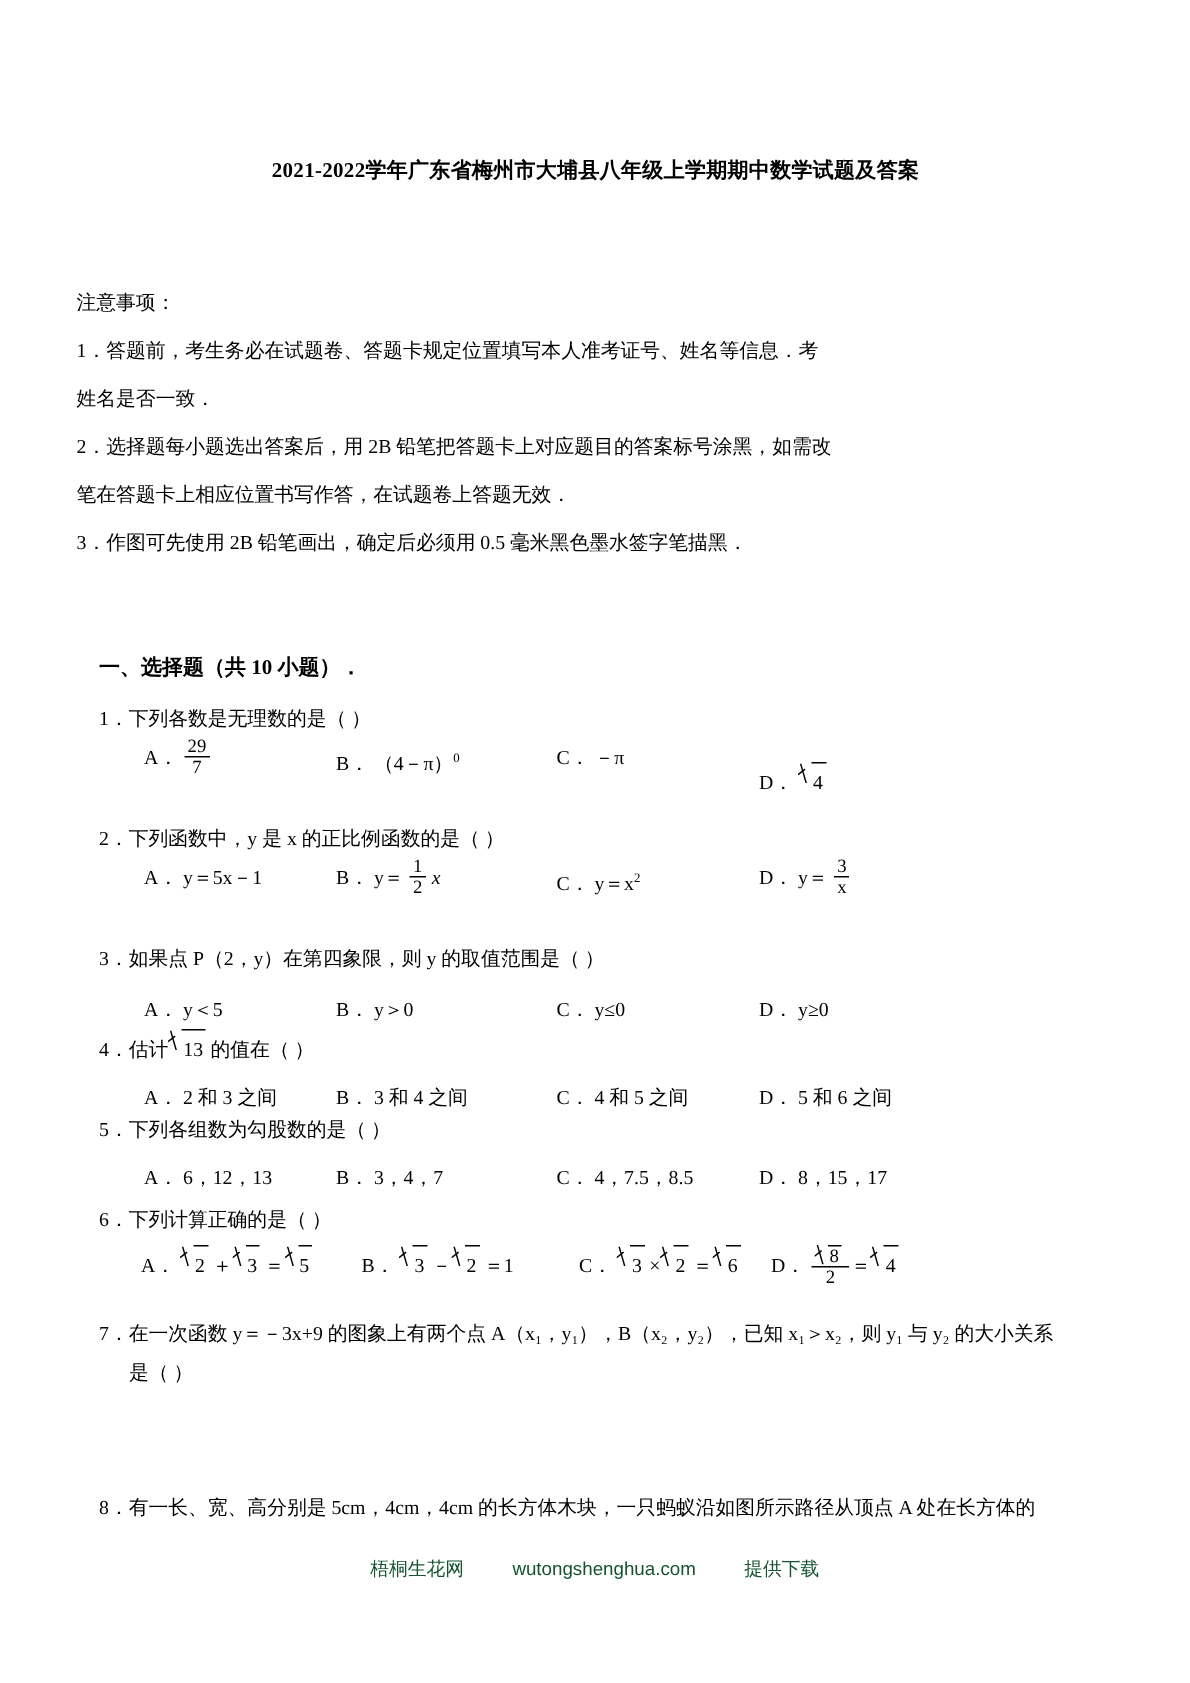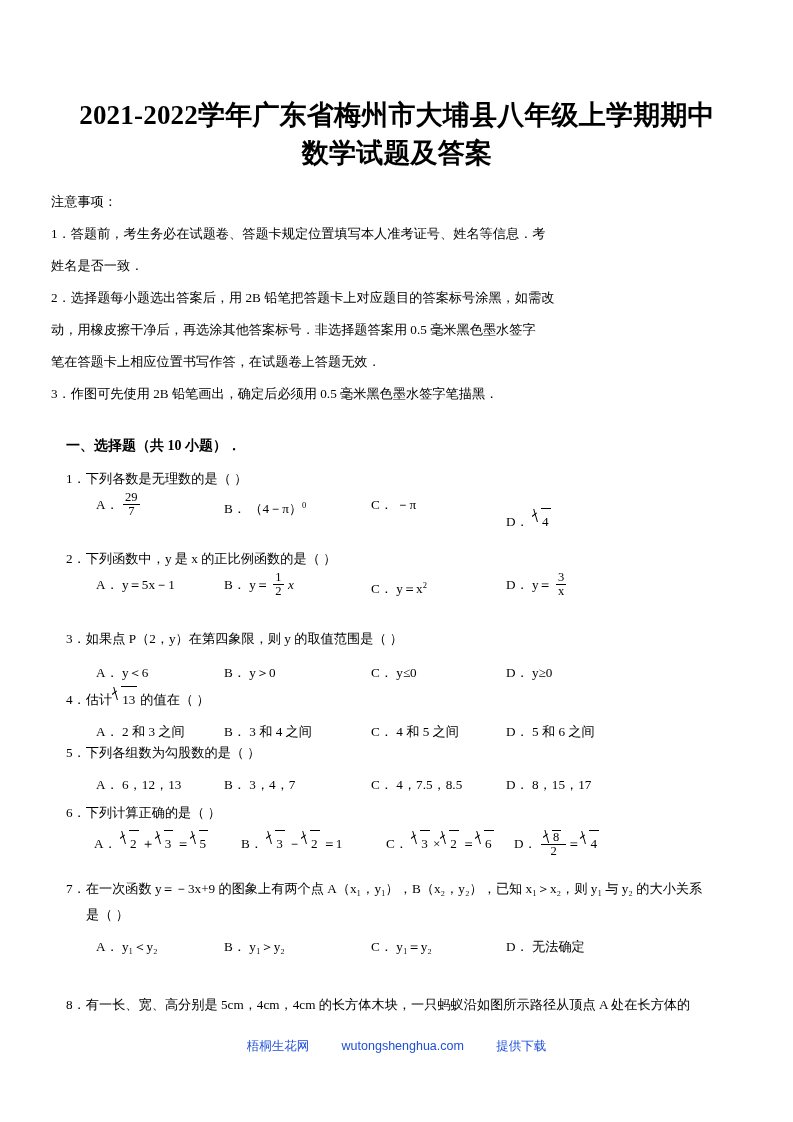--- a/index.html
+++ b/index.html
@@ -22,21 +22,21 @@
     height: 1122px;
     padding: 0;
   }
   
   .doc-title {
     position: absolute;
     left: 68px;
     top: 96px;
     width: 658px;
     text-align: center;
-    font-size: 27px;
+    font-size: 14px;
     font-weight: bold;
     line-height: 38px;
     letter-spacing: 0.2px;
   }
   
   .notes {
     position: absolute;
     left: 51px;
     top: 186px;
     width: 666px;
@@ -135,39 +135,38 @@
   }
   sup { font-size: 0.65em; vertical-align: super; }
   
   .footer {
     position: absolute;
     left: 0;
     top: 1038px;
     width: 793px;
     text-align: center;
     font-size: 12.5px;
-    color: #1d4ed8;
+    color: #14532d;
   }
   .footer span { display: inline-block; }
   .footer .gap { width: 26px; }
   .footer .site { font-family: "Liberation Sans", sans-serif; }
 </style>
 </head>
 <body>
 
 <div class="page">
 
   <div class="doc-title">2021-2022学年广东省梅州市大埔县八年级上学期期中数学试题及答案</div>
 
   <div class="notes">
     <div class="note-line">注意事项：</div>
     <div class="note-line">1．答题前，考生务必在试题卷、答题卡规定位置填写本人准考证号、姓名等信息．考</div>
     <div class="note-line">姓名是否一致．</div>
     <div class="note-line">2．选择题每小题选出答案后，用 2B 铅笔把答题卡上对应题目的答案标号涂黑，如需改</div>
-    <div class="note-line">动，用橡皮擦干净后，再选涂其他答案标号．非选择题答案用 0.5 毫米黑色墨水签字</div>
     <div class="note-line">笔在答题卡上相应位置书写作答，在试题卷上答题无效．</div>
     <div class="note-line">3．作图可先使用 2B 铅笔画出，确定后必须用 0.5 毫米黑色墨水签字笔描黑．</div>
   </div>
 
   <div class="section-heading">一、选择题（共 10 小题）．</div>
 
   <div class="q" style="top:466px;">
     <span class="stem"><span>1．</span><span>下列各数是无理数的是（        ）</span></span>
     <span class="opts tall">
       <span class="opt" style="left:30px;">
@@ -221,21 +220,21 @@
         </span>
       </span>
     </span>
   </div>
 
   <div class="q" style="top:626px;">
     <span class="stem"><span>3．</span><span>如果点 P（2，y）在第四象限，则 y 的取值范围是（        ）</span></span>
     <span class="opts" style="margin-top:8px;">
       <span class="opt" style="left:30px;">
         <span class="lbl">A．</span>
-        <span>y＜6</span>
+        <span>y＜5</span>
       </span>
       <span class="opt" style="left:158px;">
         <span class="lbl">B．</span>
         <span>y＞0</span>
       </span>
       <span class="opt" style="left:305px;">
         <span class="lbl">C．</span>
         <span>y≤0</span>
       </span>
       <span class="opt" style="left:440px;">
@@ -310,38 +309,20 @@
           <span class="num"><span class="rad"><span class="tick"></span><span class="bar">8</span></span></span>
           <span class="den">2</span>
         </span>＝<span class="rad"><span class="tick"></span><span class="bar">4</span></span>
       </span>
     </span>
   </div>
 
   <div class="q" style="top:876px;">
     <span class="stem"><span>7．</span><span>在一次函数 y＝－3x+9 的图象上有两个点 A（x₁，y₁），B（x₂，y₂），已知 x₁＞x₂，则 y₁ 与 y₂ 的大小关系</span></span>
     <span class="stem-cont">是（    ）</span>
-    <span class="opts" style="margin-top:6px;">
-      <span class="opt" style="left:30px;">
-        <span class="lbl">A．</span>
-        <span>y₁＜y₂</span>
-      </span>
-      <span class="opt" style="left:158px;">
-        <span class="lbl">B．</span>
-        <span>y₁＞y₂</span>
-      </span>
-      <span class="opt" style="left:305px;">
-        <span class="lbl">C．</span>
-        <span>y₁＝y₂</span>
-      </span>
-      <span class="opt" style="left:440px;">
-        <span class="lbl">D．</span>
-        <span>无法确定</span>
-      </span>
-    </span>
   </div>
 
   <div class="q" style="top:992px;">
     <span class="stem"><span>8．</span><span>有一长、宽、高分别是 5cm，4cm，4cm 的长方体木块，一只蚂蚁沿如图所示路径从顶点 A 处在长方体的</span></span>
   </div>
 
   <div class="footer">
     <span>梧桐生花网</span>
     <span class="gap"></span>
     <span class="site">wutongshenghua.com</span>

